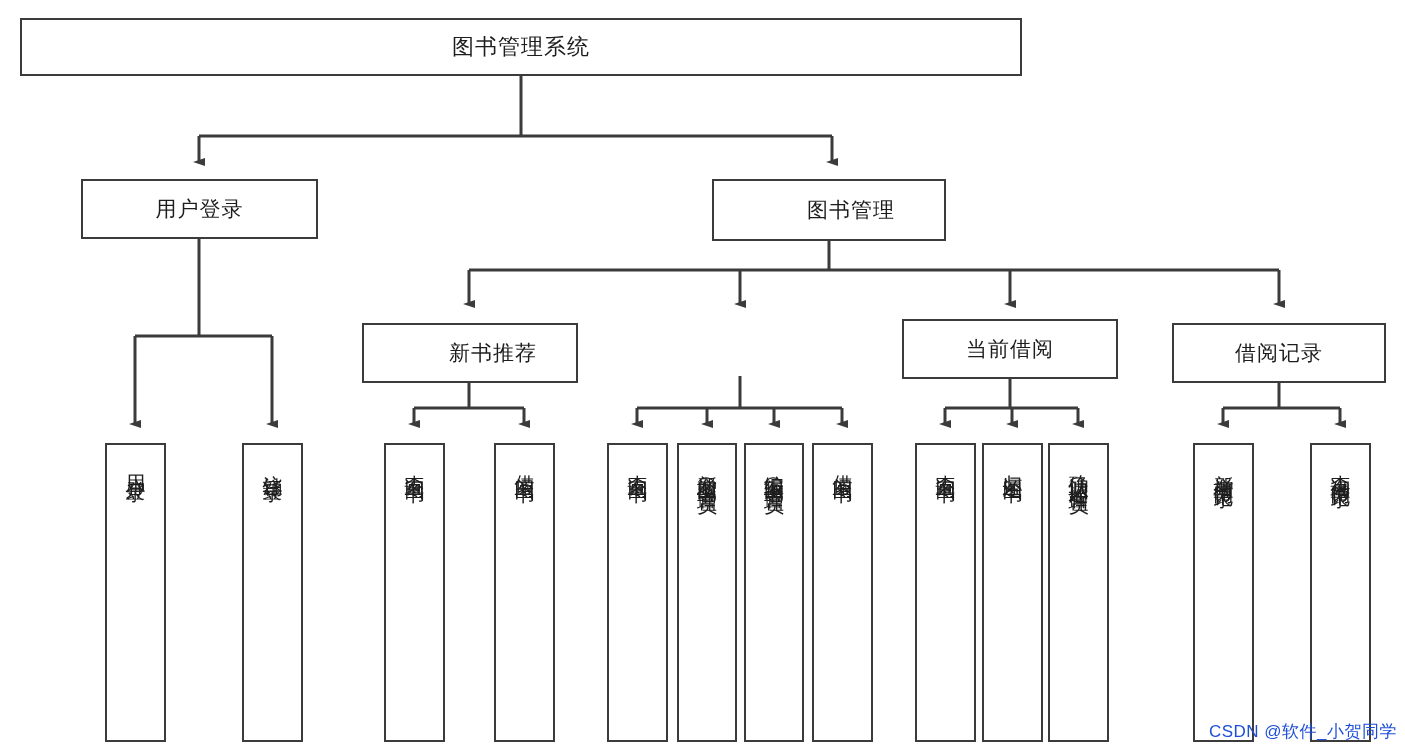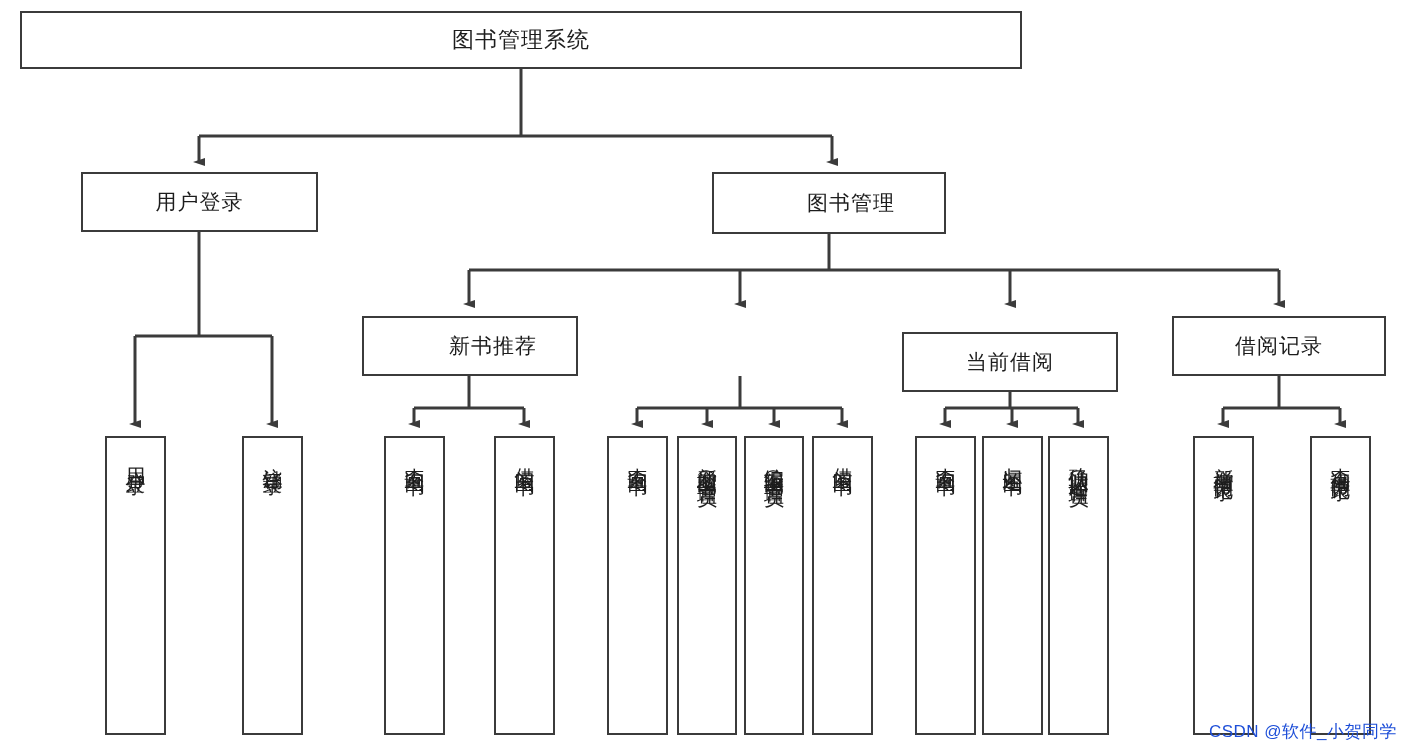--- a/index.html
+++ b/index.html
@@ -22,20 +22,21 @@
   }
   .node{
     position:absolute;
     box-sizing:border-box;
     background:#ffffff;
     border:2.5px solid #3b3b3b;
     display:flex;
     align-items:center;
     justify-content:center;
     color:#1a1a1a;
+    margin-top:7px;
   }
   .node .label{
     font-size:21px;
     letter-spacing:1px;
     line-height:1.15;
     white-space:nowrap;
     color:#1d1d1d;
   }
   .node.leaf{
     align-items:flex-start;
@@ -124,21 +125,21 @@
   <div class="node" style="left:81px;top:172px;width:237px;height:60px;">
     <span class="label">用户登录</span>
   </div>
   <div class="node" style="left:712px;top:172px;width:234px;height:62px;padding-left:44px;">
     <span class="label">图书管理</span>
   </div>
 
   <div class="node" style="left:362px;top:316px;width:216px;height:60px;padding-left:46px;">
     <span class="label">新书推荐</span>
   </div>
-  <div class="node" style="left:902px;top:332px;width:216px;height:60px;">
+  <div class="node" style="left:902px;top:312px;width:216px;height:60px;">
     <span class="label">当前借阅</span>
   </div>
   <div class="node" style="left:1172px;top:316px;width:214px;height:60px;align-items:center;">
     <span class="label">借阅记录</span>
   </div>
 
   <div class="node leaf" style="left:105px;top:436px;width:61px;height:299px;">
     <span class="label">用户登录</span>
   </div>
   <div class="node leaf" style="left:242px;top:436px;width:61px;height:299px;">

